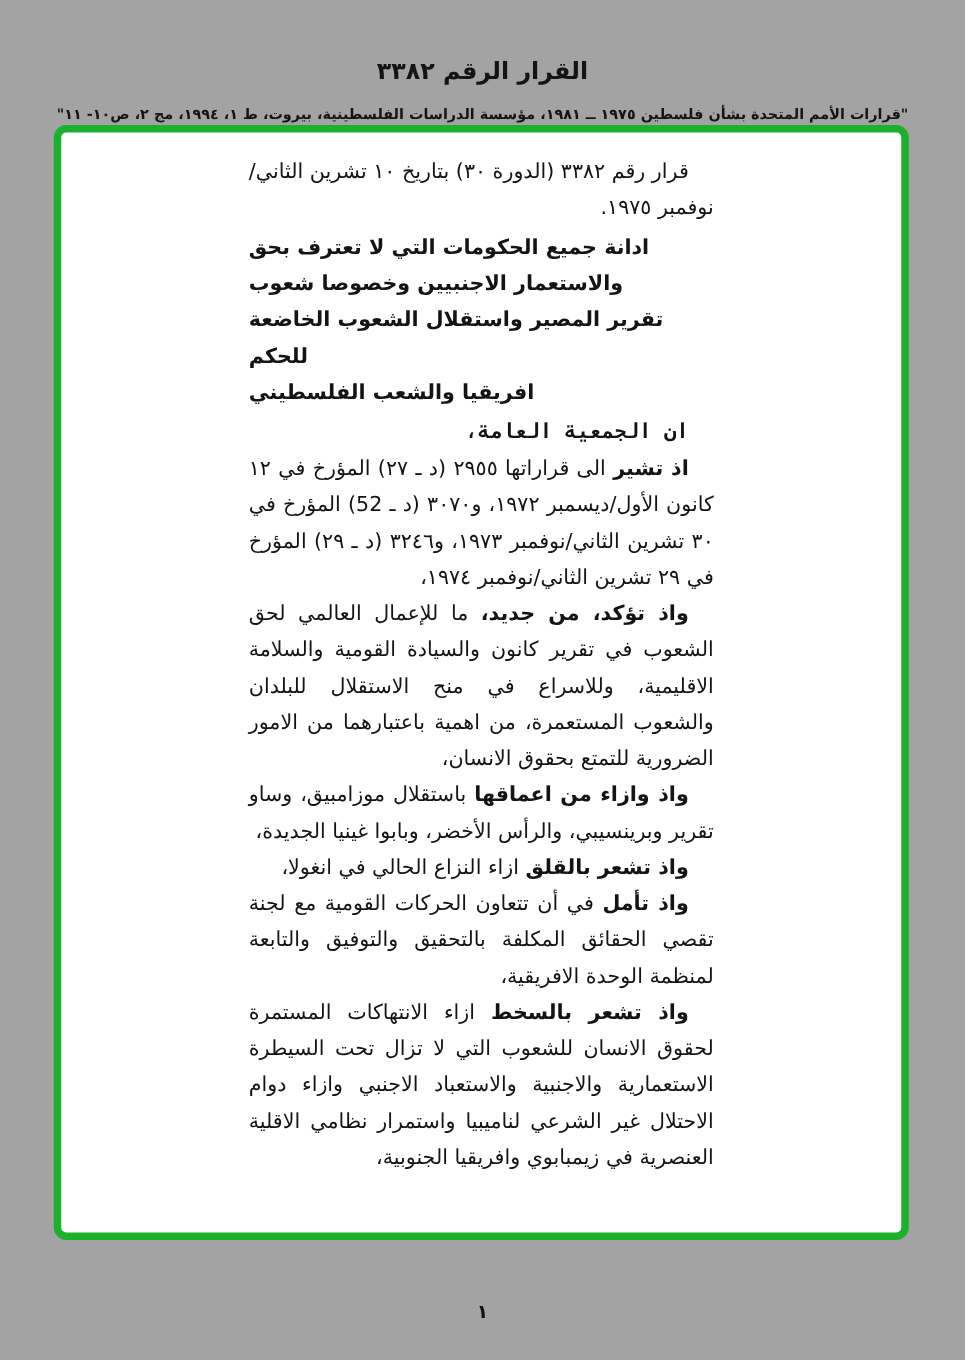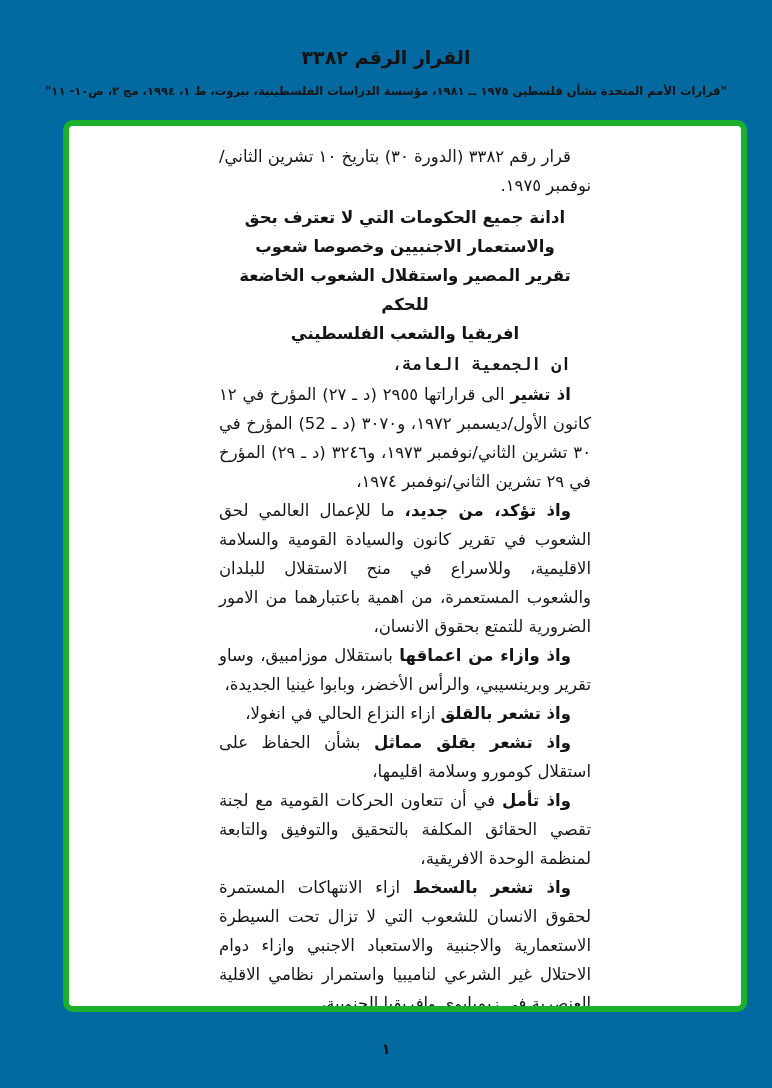--- a/index.html
+++ b/index.html
@@ -6,21 +6,21 @@
     margin: 0;
     padding: 0;
     background: #ffffff;
     font-family: "DejaVu Sans", sans-serif;
     color: #141414;
   }
   .page {
     position: relative;
     width: 772px;
     height: 1088px;
-    background: #0369a1;
+    background: #a3a3a3;
     overflow: hidden;
   }
   .doc-title {
     position: absolute;
     top: 46px;
     left: 0;
     right: 0;
     text-align: center;
     font-size: 19px;
     font-weight: bold;
@@ -32,48 +32,47 @@
     left: 8px;
     right: 8px;
     text-align: center;
     font-size: 11.5px;
     font-weight: bold;
     white-space: nowrap;
   }
   .doc-box {
     position: absolute;
     left: 43px;
-    top: 120px;
+    top: 100px;
     width: 672px;
     height: 880px;
     border: 6px solid #1cb12c;
     border-radius: 10px;
     overflow: hidden;
     background: #ffffff;
-    margin-left: 20px;
   }
   .text-column {
     width: 372px;
     margin: 16px auto 0 auto;
     font-size: 16.5px;
     line-height: 29px;
     text-align: justify;
   }
   .para {
     margin: 0;
     text-indent: 20px;
   }
   .para .lead { font-weight: bold; }
   .para.assembly { font-weight: bold; font-family: Liberation Mono, monospace; }
   .heading-block {
     margin: 3px 0 3px 0;
     font-weight: bold;
   }
   .heading-line {
-    text-align: center;
+    text-align: left;
     text-indent: 0;
   }
   .page-number {
     position: absolute;
     top: 1040px;
     left: 0;
     right: 0;
     text-align: center;
     font-size: 15px;
     font-weight: bold;
@@ -103,21 +102,20 @@
       <p class="para assembly"><span class="lead">ان الجمعية العامة،</span><span></span></p>
 
       <p class="para"><span class="lead">اذ تشير</span><span> الى قراراتها ٢٩٥٥ (د ـ ٢٧) المؤرخ في ١٢ كانون الأول/ديسمبر ١٩٧٢، و٣٠٧٠ (د ـ 52) المؤرخ في ٣٠ تشرين الثاني/نوفمبر ١٩٧٣، و٣٢٤٦ (د ـ ٢٩) المؤرخ في ٢٩ تشرين الثاني/نوفمبر ١٩٧٤،</span></p>
 
       <p class="para"><span class="lead">واذ تؤكد، من جديد،</span><span> ما للإعمال العالمي لحق الشعوب في تقرير كانون والسيادة القومية والسلامة الاقليمية، وللاسراع في منح الاستقلال للبلدان والشعوب المستعمرة، من اهمية باعتبارهما من الامور الضرورية للتمتع بحقوق الانسان،</span></p>
 
       <p class="para"><span class="lead">واذ وازاء من اعماقها</span><span> باستقلال موزامبيق، وساو تقرير وبرينسيبي، والرأس الأخضر، وبابوا غينيا الجديدة،</span></p>
 
       <p class="para"><span class="lead">واذ تشعر بالقلق</span><span> ازاء النزاع الحالي في انغولا،</span></p>
 
-      <p class="para"><span class="lead">واذ تشعر بقلق مماثل</span><span> بشأن الحفاظ على استقلال كومورو وسلامة اقليمها،</span></p>
 
       <p class="para"><span class="lead">واذ تأمل</span><span> في أن تتعاون الحركات القومية مع لجنة تقصي الحقائق المكلفة بالتحقيق والتوفيق والتابعة لمنظمة الوحدة الافريقية،</span></p>
 
       <p class="para"><span class="lead">واذ تشعر بالسخط</span><span> ازاء الانتهاكات المستمرة لحقوق الانسان للشعوب التي لا تزال تحت السيطرة الاستعمارية والاجنبية والاستعباد الاجنبي وازاء دوام الاحتلال غير الشرعي لناميبيا واستمرار نظامي الاقلية العنصرية في زيمبابوي وافريقيا الجنوبية،</span></p>
 
     </div>
   </div>
 
   <div class="page-number">١</div>
 

